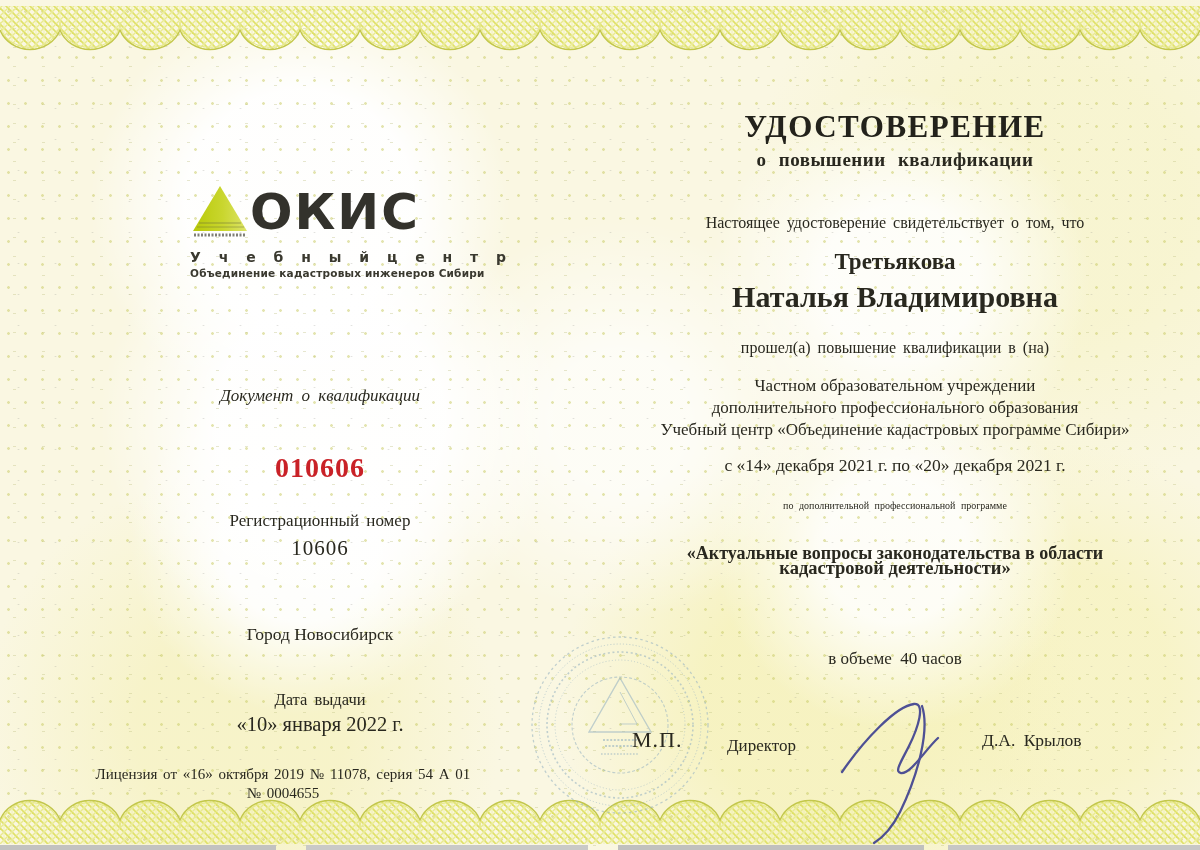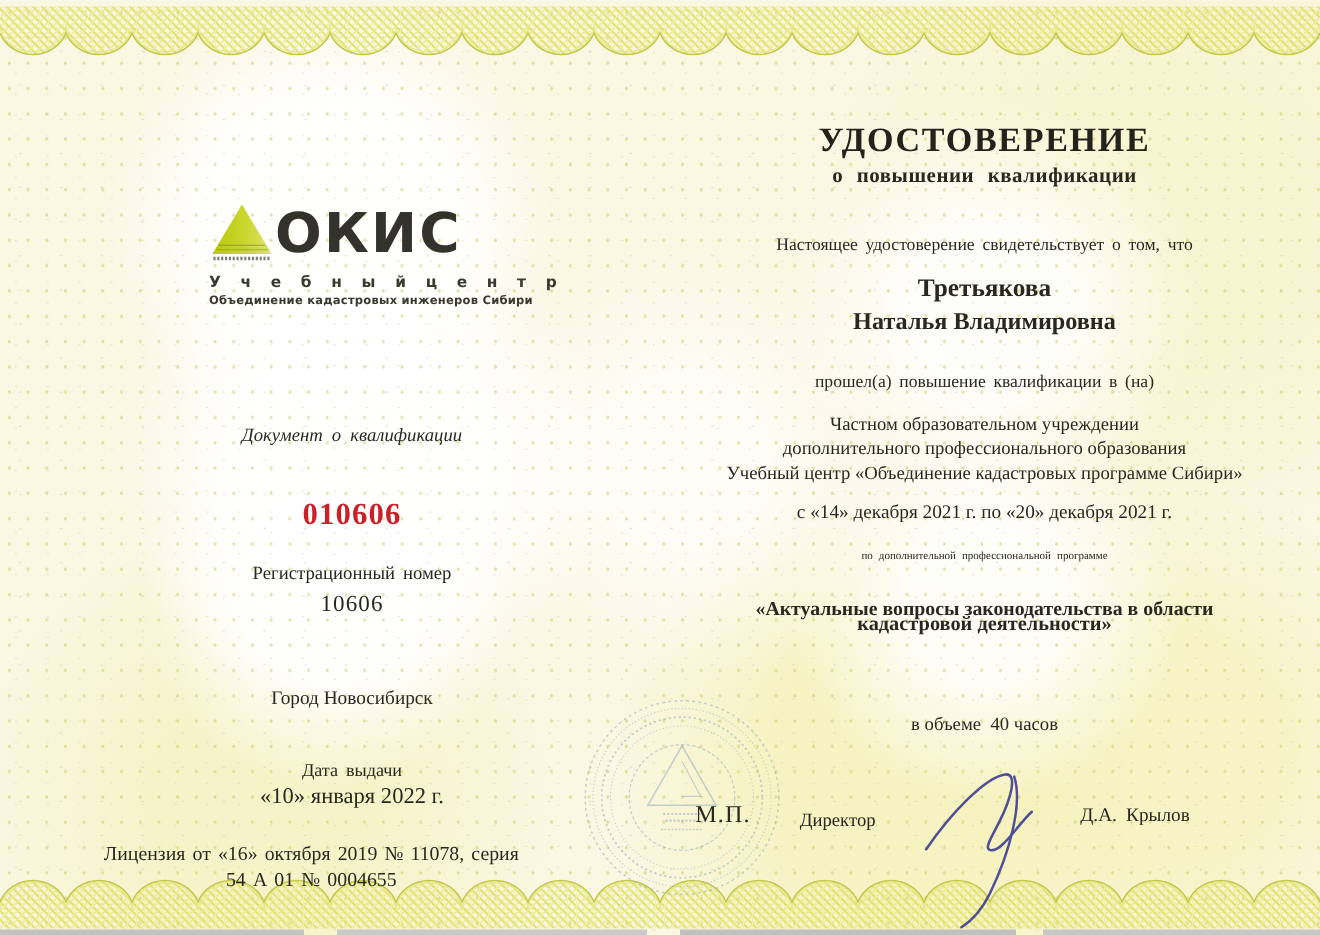--- a/index.html
+++ b/index.html
@@ -34,21 +34,21 @@
   }
   .abs{position:absolute;}
   .txt{color:#29281f;line-height:1.25;}
 
   
   .right-col{left:615px;top:0;width:560px;text-align:center;}
   .title{top:108px;font-size:31px;font-weight:bold;letter-spacing:1.5px;color:#23221b;}
   .subtitle{top:148px;font-size:19px;font-weight:bold;word-spacing:7px;letter-spacing:.5px;}
   .statement{top:213px;font-size:16px;word-spacing:3px;}
   .name1{top:248px;font-size:23px;font-weight:bold;}
-  .name2{top:278px;font-size:22px;font-weight:bold;}
+  .name2{top:278px;font-size:30px;font-weight:bold;}
   .completed{top:338px;font-size:16px;word-spacing:3px;}
   .org1{top:375px;font-size:17px;}
   .org2{top:397px;font-size:17px;}
   .org3{top:419px;font-size:17px;}
   .period{top:455px;font-size:17.5px;}
   .prog-intro{top:500px;font-size:10px;word-spacing:3px;}
   .prog1{top:542px;font-size:18px;font-weight:bold;}
   .prog2{top:557px;font-size:18.5px;font-weight:bold;}
   .volume{top:648px;font-size:17px;white-space:pre;}
   .mp{left:632px;top:726px;font-size:22px;letter-spacing:1px;}
@@ -56,21 +56,21 @@
   .dir-name{left:982px;top:730px;font-size:17.5px;word-spacing:4px;}
 
   
   .doc-type{left:120px;top:385px;width:400px;text-align:center;font-size:17px;font-style:italic;word-spacing:4px;}
   .blank-number{left:120px;top:452px;width:400px;text-align:center;font-size:28px;font-weight:bold;letter-spacing:1px;}
   .reg-label{left:120px;top:510px;width:400px;text-align:center;font-size:17px;word-spacing:3px;}
   .reg-number{left:120px;top:535px;width:400px;text-align:center;font-size:21px;letter-spacing:1px;}
   .city{left:120px;top:624px;width:400px;text-align:center;font-size:17.5px;}
   .date-label{left:120px;top:690px;width:400px;text-align:center;font-size:16.5px;word-spacing:3px;}
   .date-value{left:120px;top:712px;width:400px;text-align:center;font-size:20.5px;}
-  .license{left:88px;top:765px;width:390px;text-align:center;font-size:18px;word-spacing:2px;}
+  .license{left:88px;top:765px;width:390px;text-align:center;font-size:15px;word-spacing:2px;}
 
   
   .logo{left:190px;top:183px;width:240px;}
   .logo-row{position:relative;height:64px;}
   .logo-tri{position:absolute;left:2px;top:2px;}
   .logo-acronym{
     position:absolute;left:60px;top:4px;
     font-family:"DejaVu Sans","Liberation Sans",sans-serif;
     font-size:50px;font-weight:bold;color:#33322c;letter-spacing:2px;line-height:1;
   }

